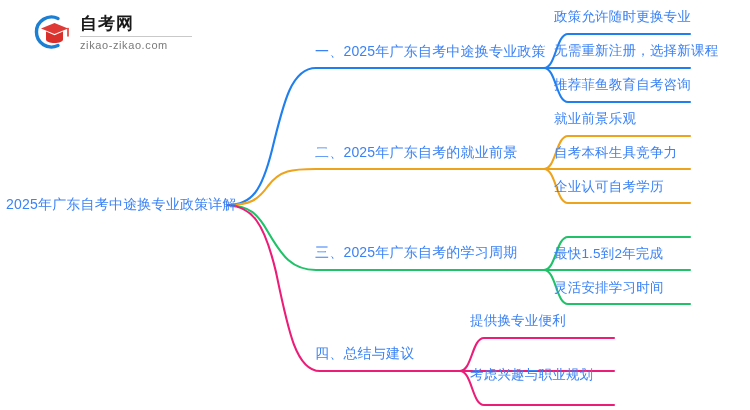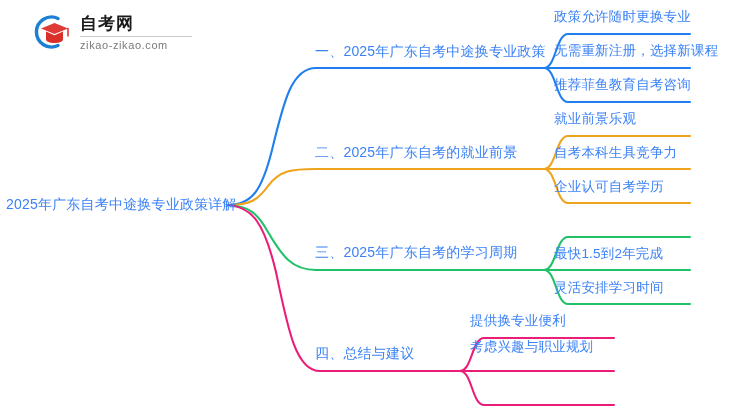--- a/index.html
+++ b/index.html
@@ -102,21 +102,21 @@
 
   .b2-l1 { left: 554px; top: 112px; }
   .b2-l2 { left: 554px; top: 146px; text-align: right; }
   .b2-l3 { left: 554px; top: 180px; }
 
   .b3-l1 { left: 554px; top: 213px; }
   .b3-l2 { left: 554px; top: 247px; }
   .b3-l3 { left: 554px; top: 281px; }
 
   .b4-l1 { left: 470px; top: 314px; }
-  .b4-l2 { left: 470px; top: 340px; }
+  .b4-l2 { left: 470px; top: 368px; }
   .b4-l3 { left: 470px; top: 382px; }
 </style>
 </head>
 <body>
 
 <div id="mindmap-root">
 
   <div class="logo-block">
     <div class="logo-mark">
       <svg width="44" height="40" viewBox="0 0 44 40" aria-hidden="true">

